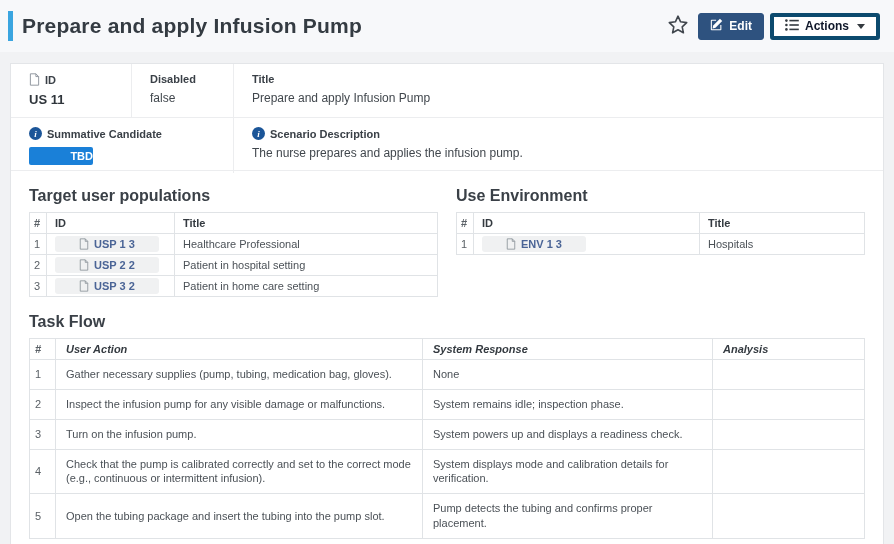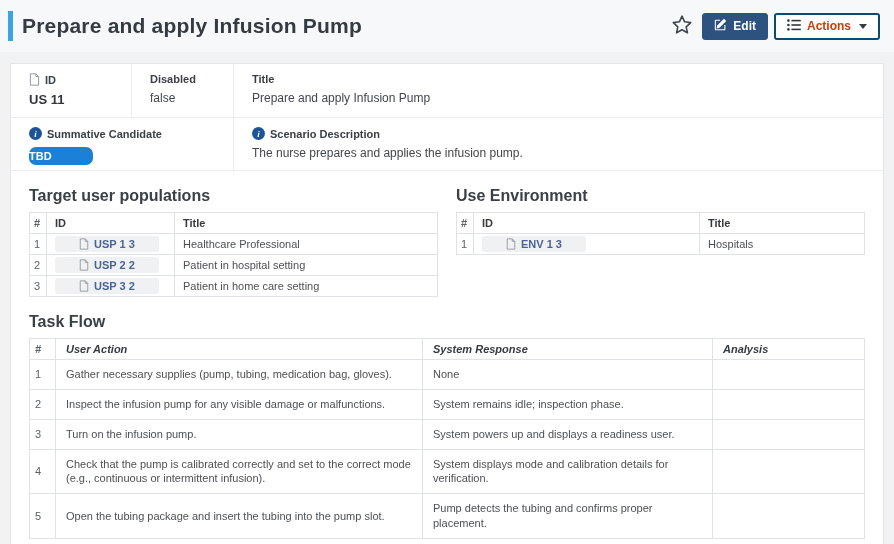--- a/index.html
+++ b/index.html
@@ -9,21 +9,21 @@
   
   .topbar { height:52px; background:#f7f8fa; display:flex; align-items:center; padding:0 14px 0 8px; }
   .accent { width:5px; height:30px; background:var(--accent,#3aa5e0); margin-right:9px; }
   .page-title { font-size:21px; font-weight:700; color:#343b42; letter-spacing:.2px; flex:0 1 auto; }
   .tb-spacer { flex:1; }
   .star-btn { background:none; border:none; cursor:pointer; margin-right:8px; display:flex; align-items:center; }
   .btn { display:inline-flex; align-items:center; gap:6px; height:27px; padding:0 11px;
          border-radius:3px; font-size:12px; font-weight:700; cursor:pointer;
          font-family:"Liberation Sans", sans-serif; }
   .btn-edit { background:var(--edit-btn,#2e527f); color:#fff; border:1px solid var(--edit-btn,#2e527f); margin-right:6px; }
-  .btn-actions { background:#fff; color:#c2410c; border:2px solid #0c4a6e; }
+  .btn-actions { background:#fff; color:#0f172a; border:4px solid #0c4a6e; }
   .caret { width:0; height:0; border-left:4px solid transparent; border-right:4px solid transparent;
            border-top:5px solid #343a40; margin-left:2px; }
 
   
   .card { background:#fff; border:1px solid #e3e5e8; border-bottom:none;
           margin:11px 10px 0 10px; height:481px; overflow:hidden; }
 
   
   .ig-row { display:grid; border-bottom:1px solid #ecedef; }
   .ig-row1 { grid-template-columns:120px 102px 1fr; height:54px; }
@@ -31,22 +31,22 @@
   .ig-cell { padding:9px 18px 8px 18px; }
   .ig-cell + .ig-cell { border-left:1px solid #ecedef; }
   .ig-label { font-size:11px; font-weight:700; color:#3a4047; display:flex; align-items:center; gap:5px; }
   .ig-value { font-size:12px; color:#41474d; margin-top:6px; }
   .ig-value.id-val { font-size:13px; font-weight:700; color:#2f353b; }
 
   .info-ic { width:13px; height:13px; border-radius:50%; background:var(--info-icon,#1b5598); color:#fff;
              display:inline-flex; align-items:center; justify-content:center;
              font:italic 700 9px "Liberation Serif", serif; flex:0 0 13px; }
   .badge { display:inline-block; margin-top:7px; background:var(--tbd,#1a80d8); color:#fff;
-           font-size:11px; font-weight:700; border-radius:7px; padding:3px 0; width:64px;
-           text-align:left; border:none; cursor:pointer; }
+           font-size:11px; font-weight:700; border-radius:2px; padding:3px 0; width:64px;
+           text-align:right; border:none; cursor:pointer; }
 
   
   .sections { padding:16px 18px 0 18px; }
   .two-col { display:flex; gap:18px; }
   .col { width:409px; }
   .section-label { font-size:16px; font-weight:700; color:#3a4047; margin-bottom:7px; }
 
   table { border-collapse:collapse; width:100%; table-layout:fixed; }
   th, td { border:1px solid #e0e3e6; text-align:left; vertical-align:middle; }
   th { font-size:11px; font-weight:700; color:#343a40; padding:4px 8px; height:21px; }
@@ -273,21 +273,21 @@
             <tr>
               <td class="col-num">2</td>
               <td>Inspect the infusion pump for any visible damage or malfunctions.</td>
               <td>System remains idle; inspection phase.</td>
               <td></td>
             </tr>
 
             <tr>
               <td class="col-num">3</td>
               <td>Turn on the infusion pump.</td>
-              <td>System powers up and displays a readiness user.</td>
+              <td>System powers up and displays a readiness check.</td>
               <td></td>
             </tr>
 
             <tr>
               <td class="col-num">4</td>
               <td>Check that the pump is calibrated correctly and set to the correct mode (e.g., continuous or intermittent infusion).</td>
               <td>System displays mode and calibration details for verification.</td>
               <td></td>
             </tr>
 

